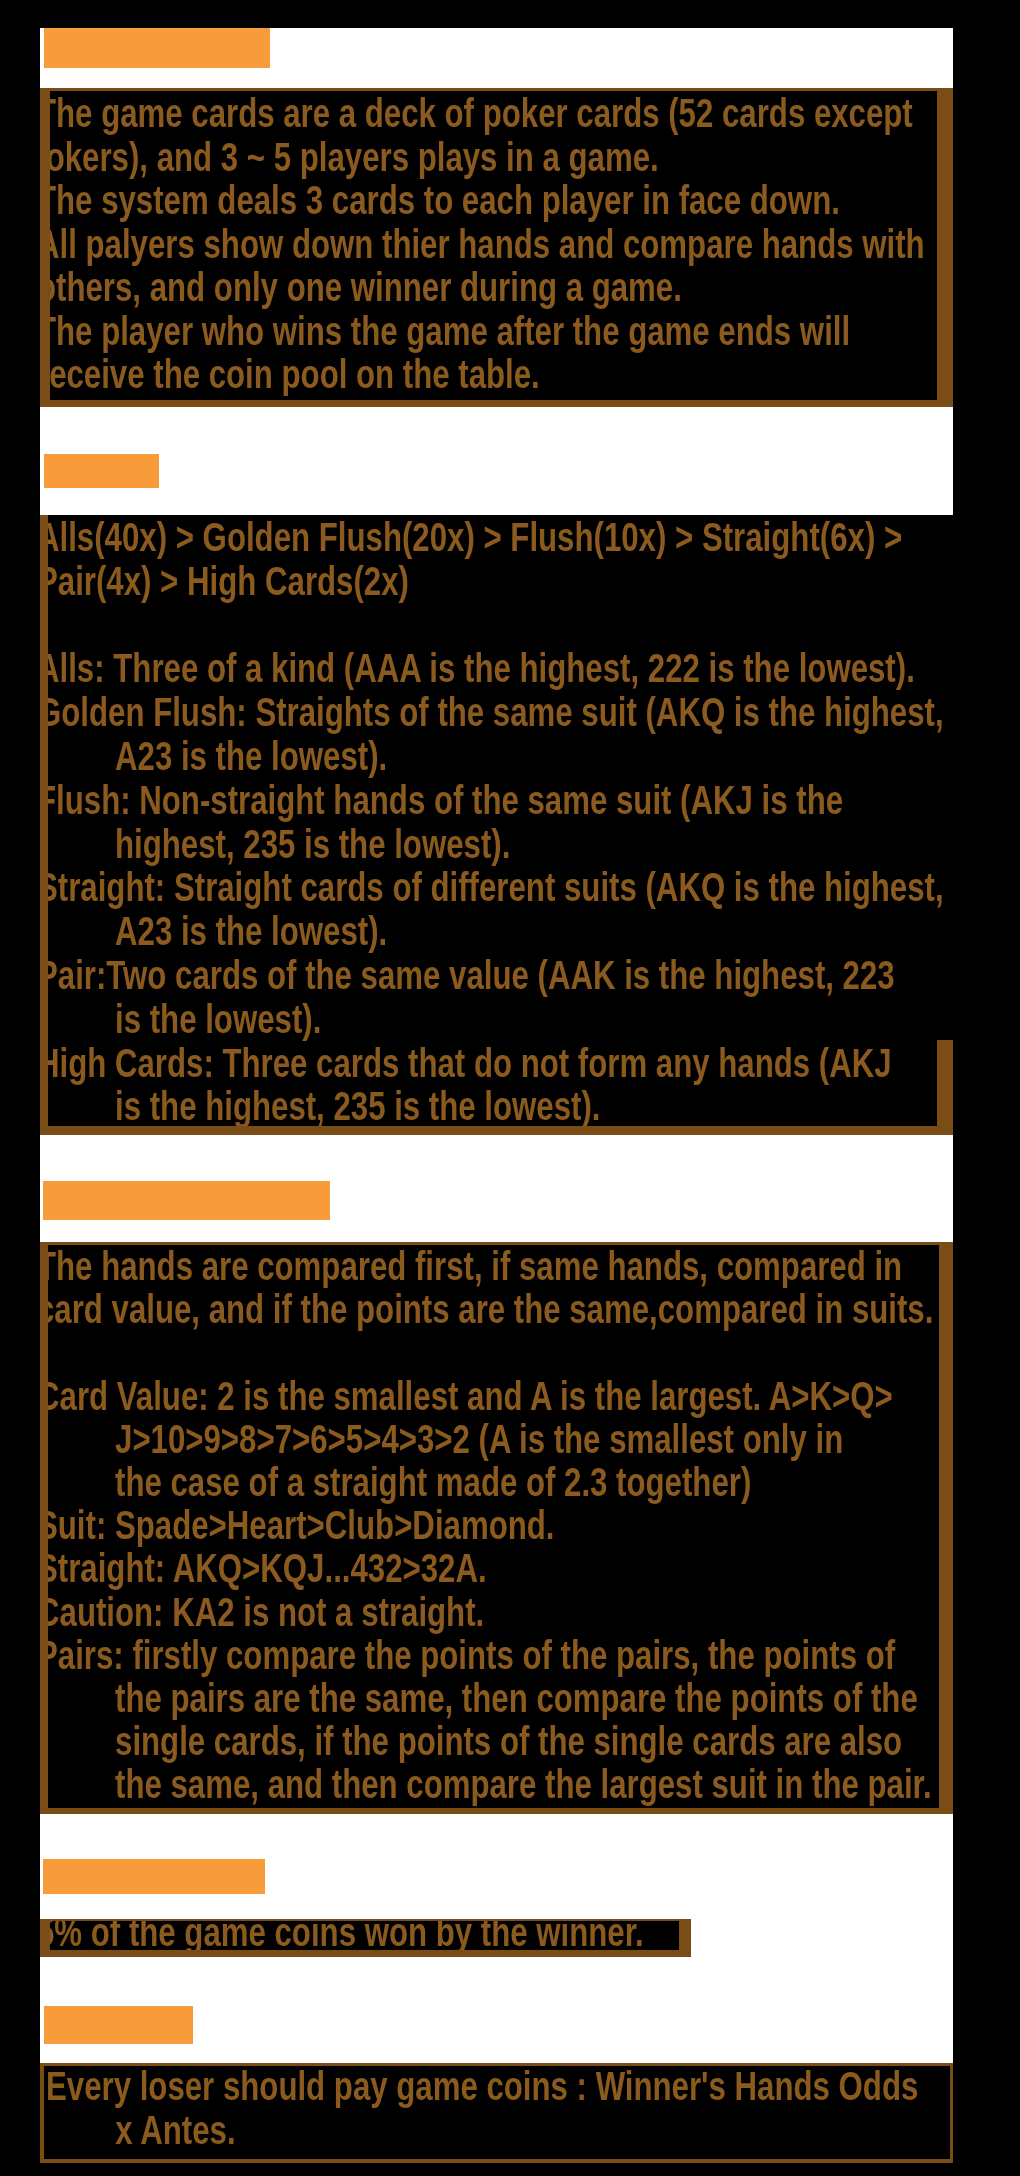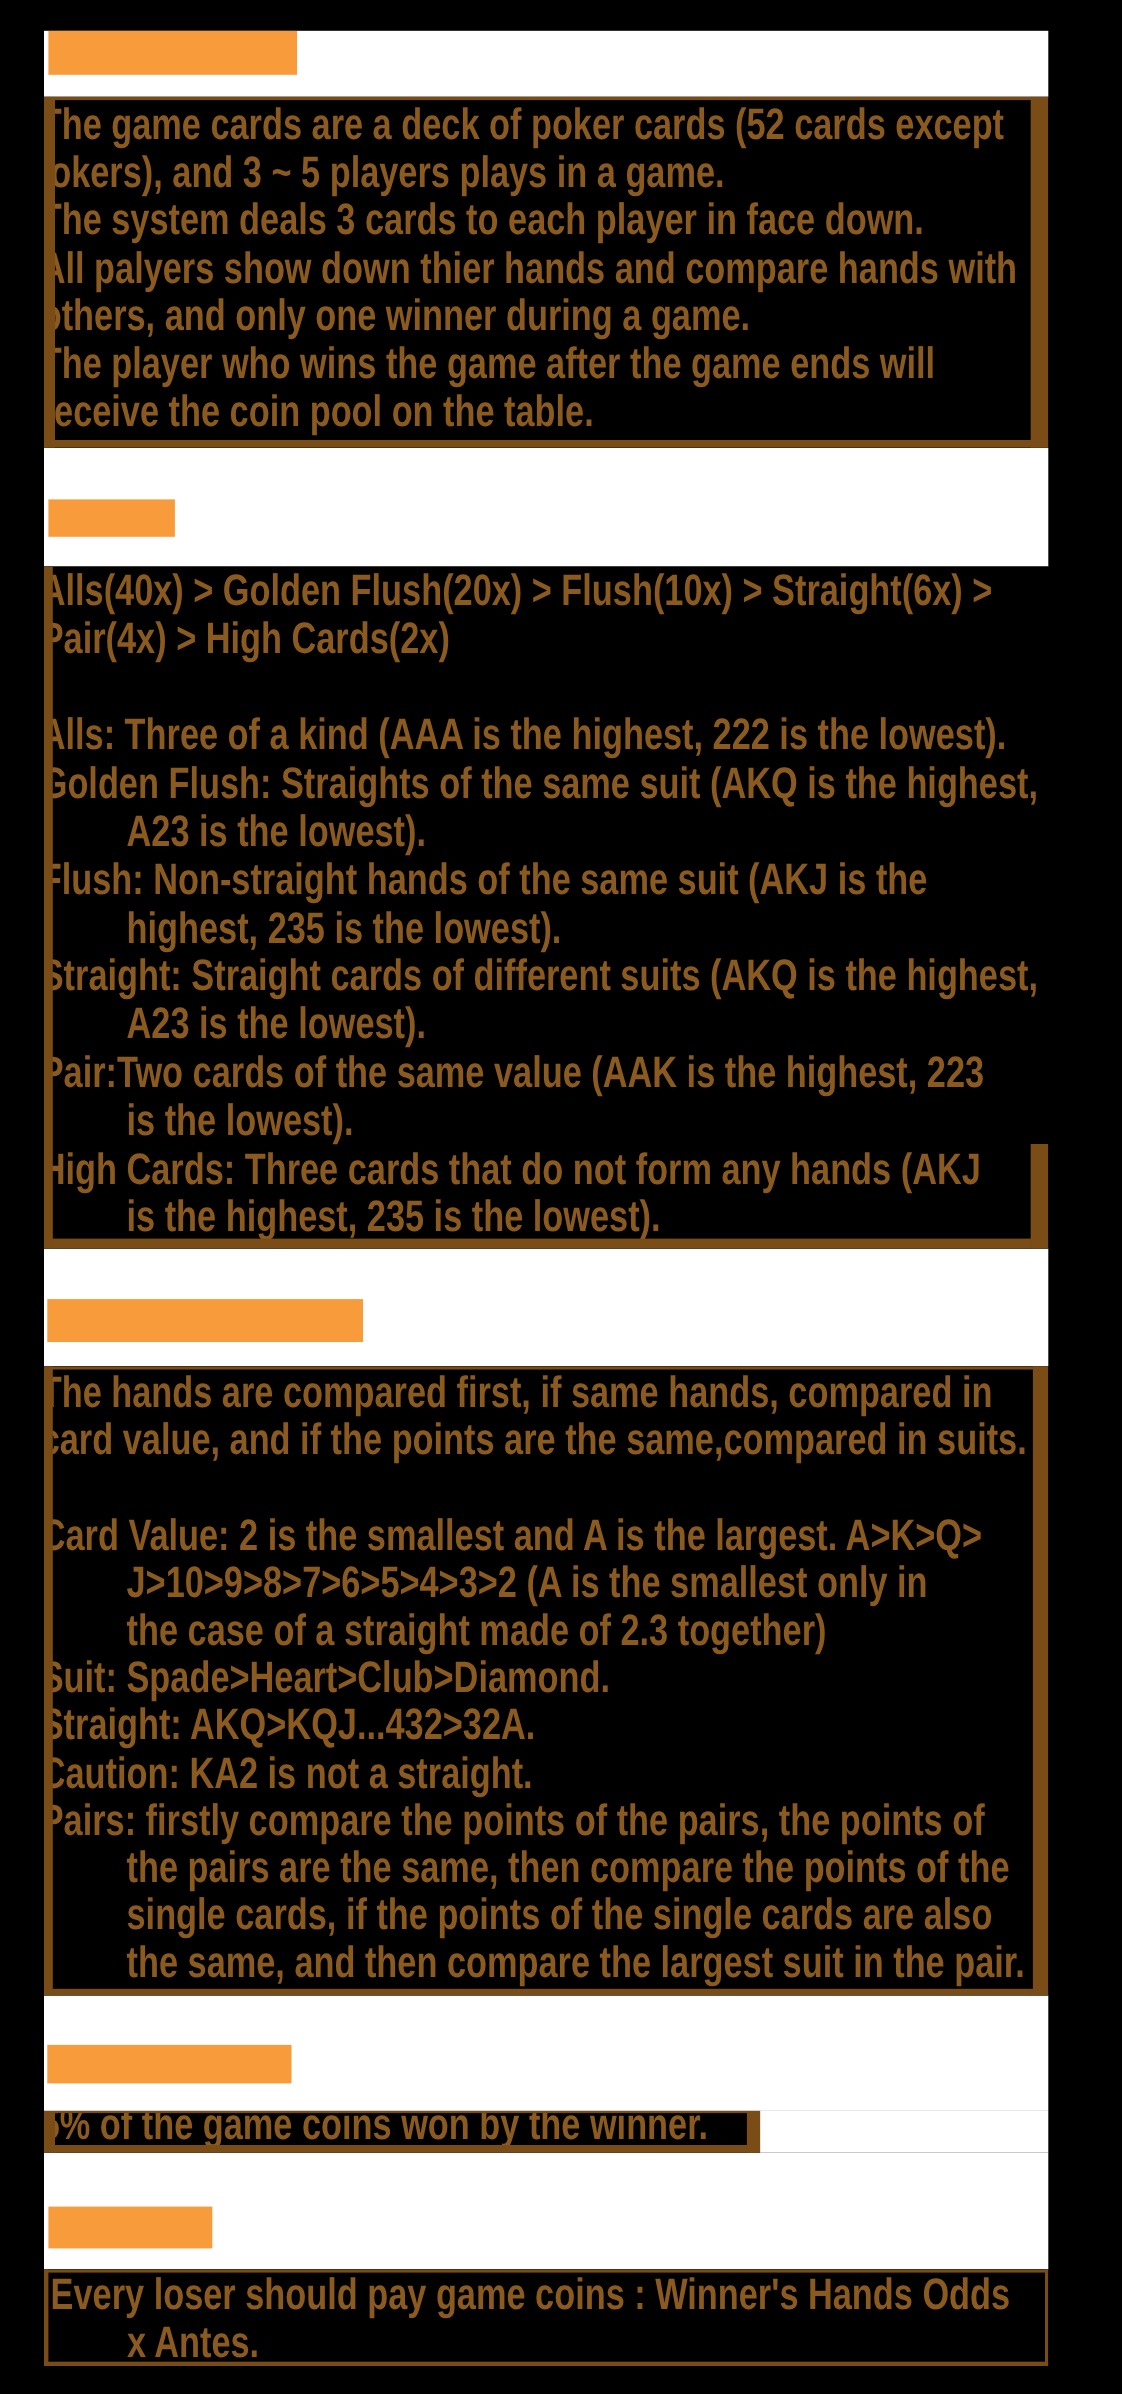--- a/index.html
+++ b/index.html
@@ -24,21 +24,21 @@
   .bar4 { width:222px; height:35px; margin:45px 0 0 3px; }
   .bar5 { width:149px; height:38px; margin:49px 0 0 4px; }
 
   
   .box { position:relative; background:#000; overflow:hidden; }
   .box1 { height:319px; }
   .box2 { height:620px; }
   .box3 { height:572px; }
   .row4 { height:38px; background:#fff; }
   .box4 { width:651px; height:38px; }
-  .box5 { height:88px; }
+  .box5 { height:100px; }
 
   .strip { position:absolute; background:var(--border,#7a4c16); z-index:3; }
   .s-top    { left:0; right:0; top:0; }
   .s-bottom { left:0; right:0; bottom:0; }
   .s-left   { left:0; top:0; bottom:0; }
   .s-right  { right:0; top:0; bottom:0; }
   .t3{height:3px;} .t2{height:2px;} .b7{height:7px;} .b9{height:9px;} .b6{height:6px;} .b4{height:4px;}
   .l10{width:10px;} .l8{width:8px;} .l4{width:4px;}
   .r16{width:16px;} .r14{width:14px;} .r12{width:12px;} .r3{width:3px;}
   .r2seg { right:0; top:auto; bottom:0; width:16px; height:95px; }

